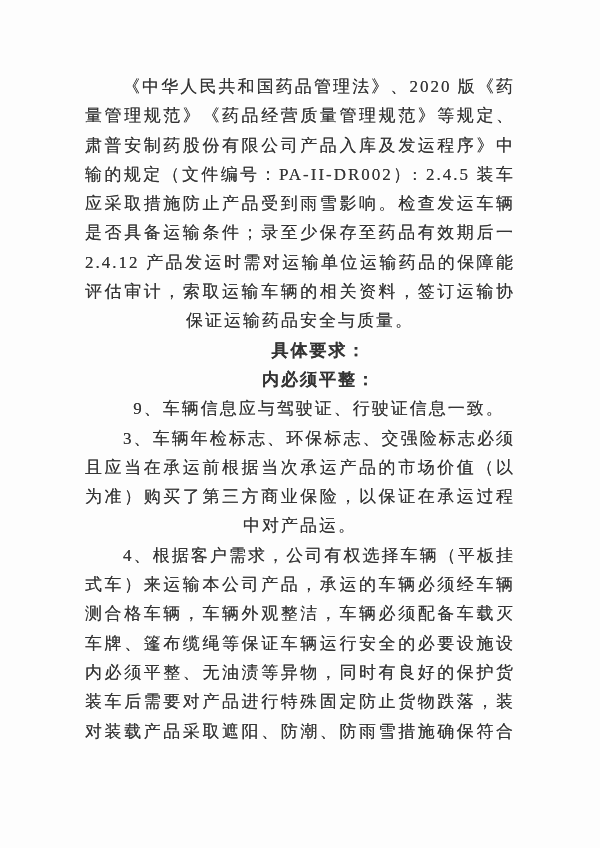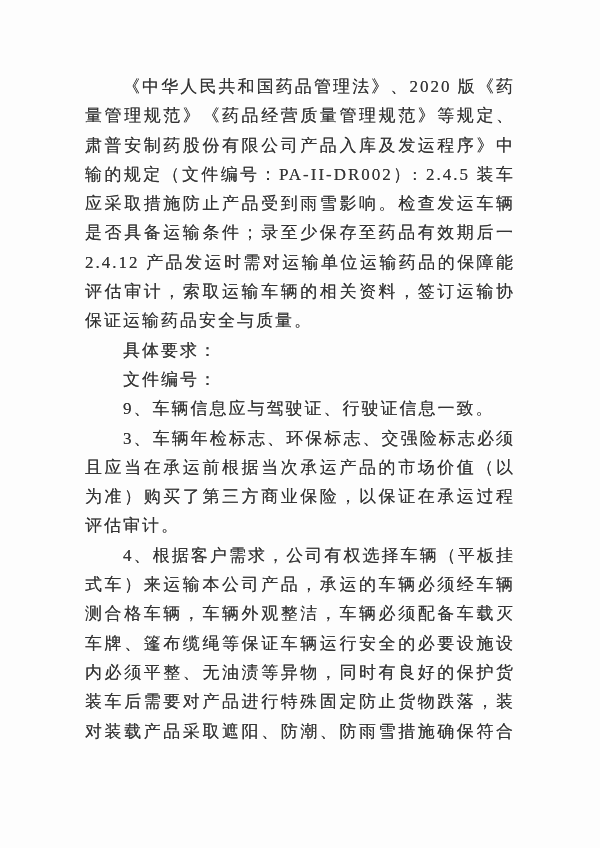--- a/index.html
+++ b/index.html
@@ -22,56 +22,56 @@
     width: 430px;
     color: #343434;
     font-size: 17px;
     letter-spacing: 2px;
     text-shadow: 0 0 0.6px rgba(55,55,55,0.75);
   }
   .line {
     height: 29.3px;
     line-height: 29.3px;
     white-space: nowrap;
-    text-align: left;
+    text-align: center;
   }
   .line.j {
     white-space: normal;
     text-align: justify;
     text-align-last: justify;
     overflow: hidden;
   }
   .line.ind {
     text-indent: 38px;
   }
   .line.b {
-    font-weight: normal;
+    font-weight: bold;
   }
 </style>
 </head>
 <body>
 
 <div class="page">
   <div class="textblock">
     <div class="line ind j">《中华人民共和国药品管理法》、2020 版《药品生产质</div>
     <div class="line j">量管理规范》《药品经营质量管理规范》等规定、以及《甘</div>
     <div class="line j">肃普安制药股份有限公司产品入库及发运程序》中对产品运</div>
     <div class="line j">输的规定（文件编号：PA-II-DR002）: 2.4.5 装车过程中，</div>
     <div class="line j">应采取措施防止产品受到雨雪影响。检查发运车辆是否清洁、</div>
     <div class="line j">是否具备运输条件；录至少保存至药品有效期后一年；</div>
     <div class="line j">2.4.12 产品发运时需对运输单位运输药品的保障能力进行</div>
     <div class="line j">评估审计，索取运输车辆的相关资料，签订运输协议（合同）、</div>
     <div class="line">保证运输药品安全与质量。</div>
     <div class="line ind b">具体要求：</div>
-    <div class="line ind b">文件编号：</div>
+    <div class="line ind b">内必须平整：</div>
     <div class="line ind">9、车辆信息应与驾驶证、行驶证信息一致。</div>
     <div class="line ind j">3、车辆年检标志、环保标志、交强险标志必须齐全。</div>
     <div class="line j">且应当在承运前根据当次承运产品的市场价值（以公司要求</div>
     <div class="line j">为准）购买了第三方商业保险，以保证在承运过程中所承运</div>
-    <div class="line">评估审计。</div>
+    <div class="line">中对产品运。</div>
     <div class="line ind j">4、根据客户需求，公司有权选择车辆（平板挂车或厢</div>
     <div class="line j">式车）来运输本公司产品，承运的车辆必须经车辆管理所检</div>
     <div class="line j">测合格车辆，车辆外观整洁，车辆必须配备车载灭火器、停</div>
     <div class="line j">车牌、篷布缆绳等保证车辆运行安全的必要设施设备，车箱</div>
     <div class="line j">内必须平整、无油渍等异物，同时有良好的保护货物的措施。</div>
     <div class="line j">装车后需要对产品进行特殊固定防止货物跌落，装车后必须</div>
     <div class="line j">对装载产品采取遮阳、防潮、防雨雪措施确保符合产品发运</div>
   </div>
 </div>
 

